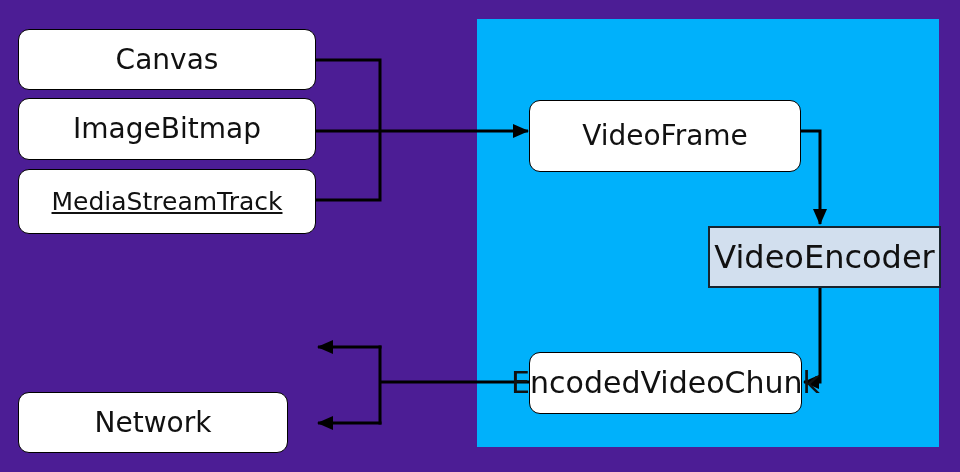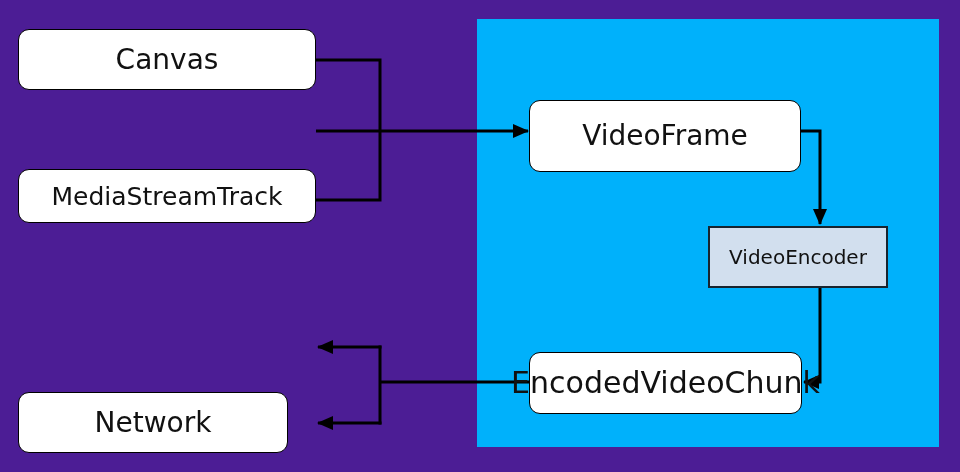--- a/index.html
+++ b/index.html
@@ -35,31 +35,31 @@
     background: #ffffff;
     border: 1.5px solid #000000;
     border-radius: 11px;
     color: #111111;
     font-size: 28px;
     line-height: 1;
     white-space: nowrap;
   }
   .node-canvas            { left: 18px;  top: 29px;  width: 298px; height: 61px; }
   .node-imagebitmap       { left: 18px;  top: 98px;  width: 298px; height: 62px; }
-  .node-mediastreamtrack  { left: 18px;  top: 169px; width: 298px; height: 54px; font-size: 25px; }
+  .node-mediastreamtrack  { left: 18px;  top: 169px; width: 298px; height: 65px; font-size: 25px; text-decoration: underline; }
   .node-storage           { left: 18px;  top: 316px; width: 298px; height: 62px; }
   .node-network           { left: 18px;  top: 392px; width: 270px; height: 61px; }
   .node-videoframe        { left: 529px; top: 100px; width: 272px; height: 72px; }
   .node-encodedvideochunk { left: 529px; top: 352px; width: 273px; height: 62px; font-size: 30px; }
   .node-videoencoder {
-    left: 708px; top: 226px; width: 180px; height: 62px;
+    left: 708px; top: 226px; width: 233px; height: 62px;
     background: #d2dfee;
     border: 2px solid #18242e;
     border-radius: 0;
-    font-size: 20px;
+    font-size: 32px;
   }
 </style>
 </head>
 <body>
 
 <div class="stage">
 
   <div class="panel"></div>
 
   <svg class="connectors" viewBox="0 0 960 472" xmlns="http://www.w3.org/2000/svg">
@@ -81,20 +81,23 @@
 
     <path d="M381.5 347 H318" fill="none" stroke="#000" stroke-width="3" marker-end="url(#arrow)"></path>
 
     <path d="M381.5 423 H318" fill="none" stroke="#000" stroke-width="3" marker-end="url(#arrow)"></path>
   </svg>
 
   <div class="node node-canvas">
     <span>Canvas</span>
   </div>
 
+  <div class="node node-imagebitmap">
+    <span>ImageBitmap</span>
+  </div>
 
   <div class="node node-mediastreamtrack">
     <span>MediaStreamTrack</span>
   </div>
 
   <div class="node node-videoframe">
     <span>VideoFrame</span>
   </div>
 
   <div class="node node-videoencoder">

